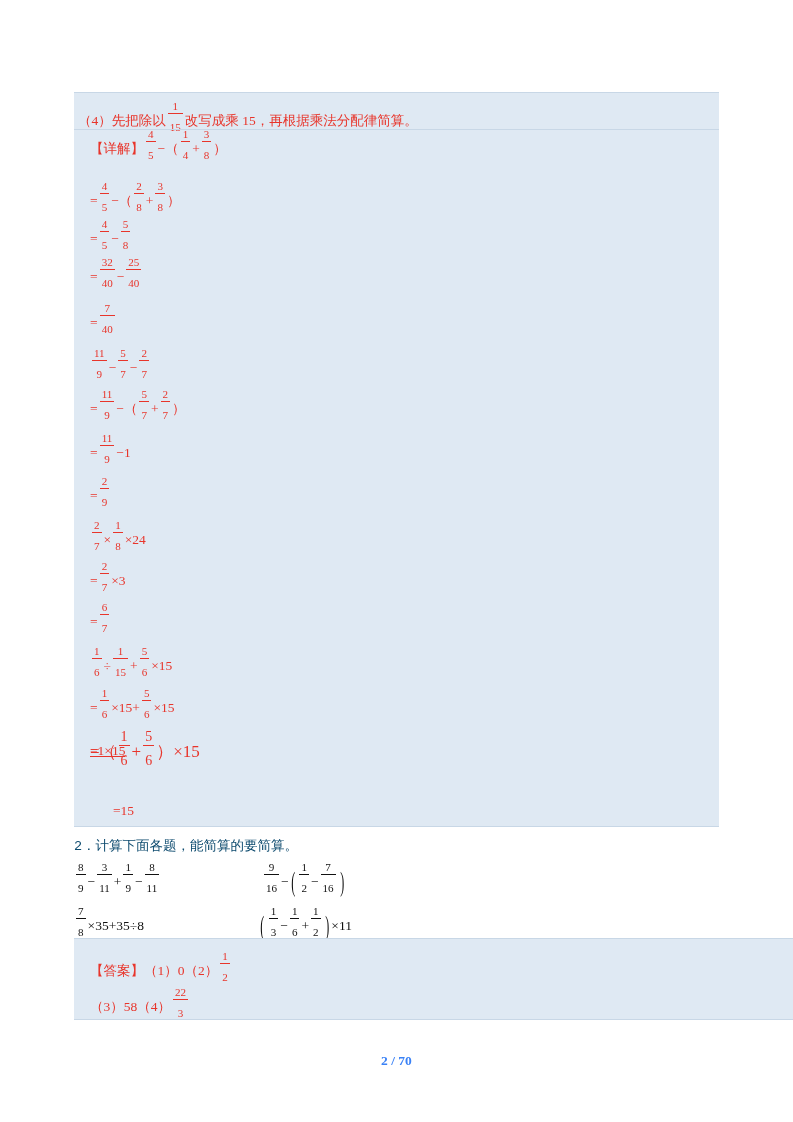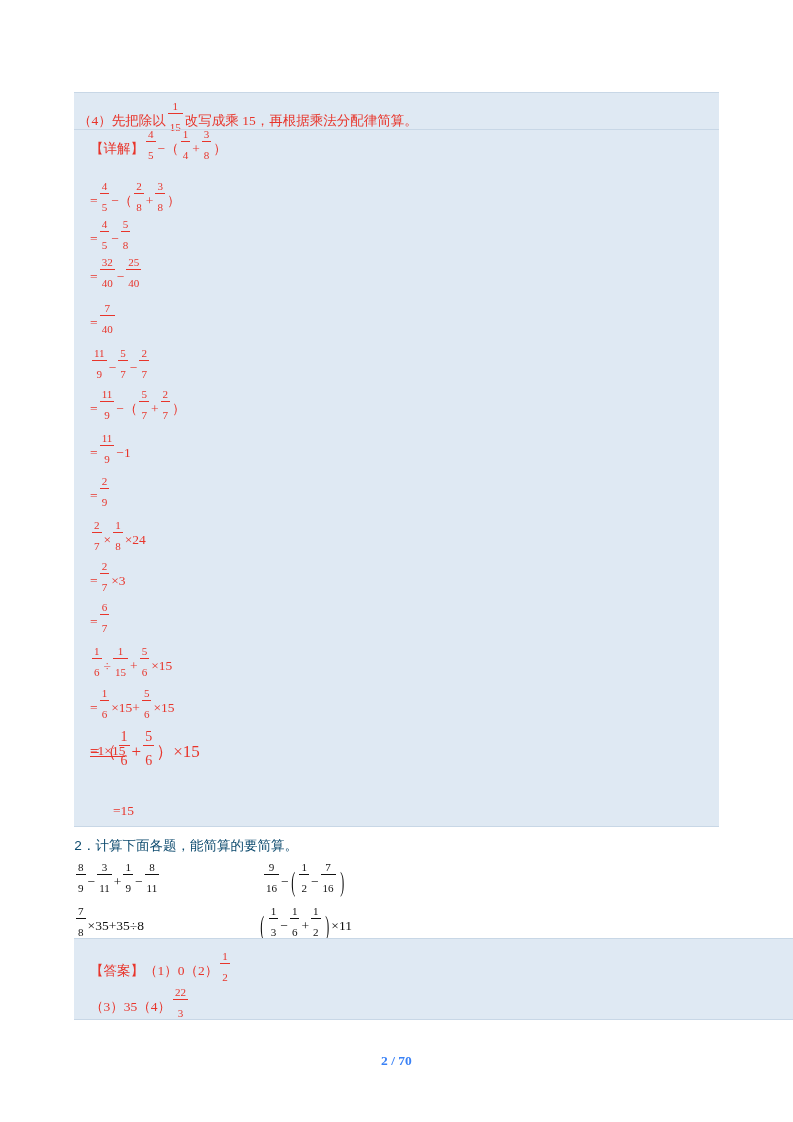--- a/index.html
+++ b/index.html
@@ -215,21 +215,21 @@
 
   <div class="q2row" style="left:258px; top:906px;">
     <span class="tp">(</span><span class="fr"><span class="num">1</span><span class="den">3</span></span>−<span class="fr"><span class="num">1</span><span class="den">6</span></span>+<span class="fr"><span class="num">1</span><span class="den">2</span></span><span class="tp">)</span>×11
   </div>
 
   <div class="shade" id="block-bottom">
     <div class="row red" style="top:12px;">
       <span>【答案】</span><span>（1）0（2）</span><span class="fr"><span class="num">1</span><span class="den">2</span></span>
     </div>
     <div class="row red" style="top:48px;">
-      <span>（3）35（4）</span><span class="fr"><span class="num">22</span><span class="den">3</span></span>
+      <span>（3）58（4）</span><span class="fr"><span class="num">22</span><span class="den">3</span></span>
     </div>
   </div>
 
   <div id="footer">
     <span class="pnum">2 / 70</span>
   </div>
 
 </div>
 
 </body></html>

